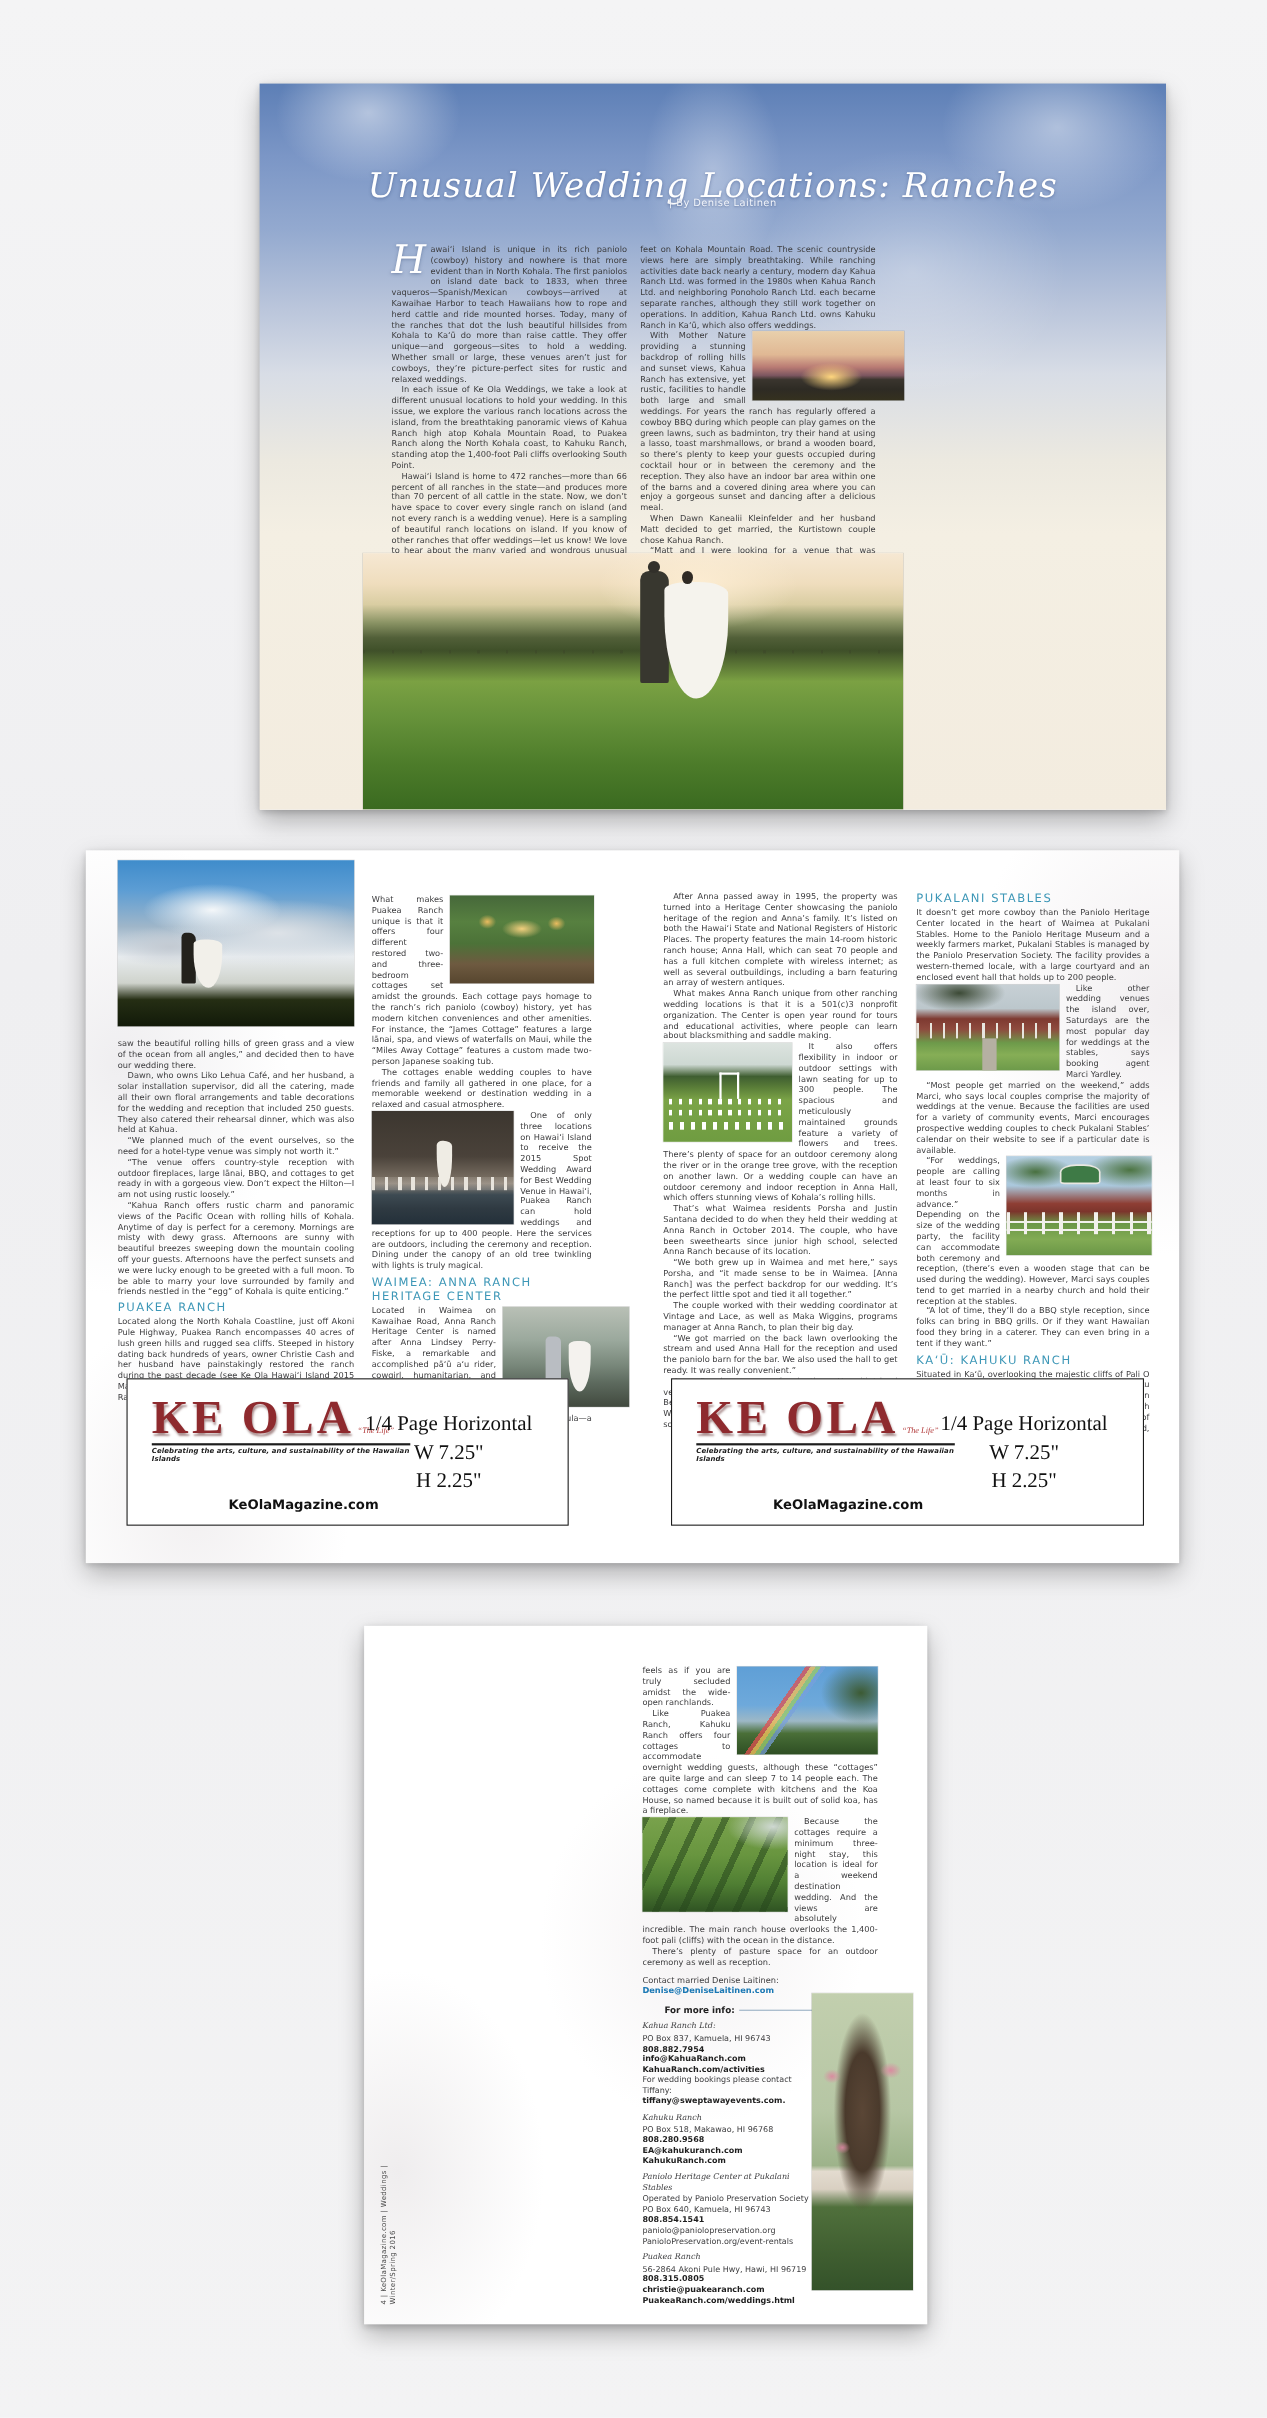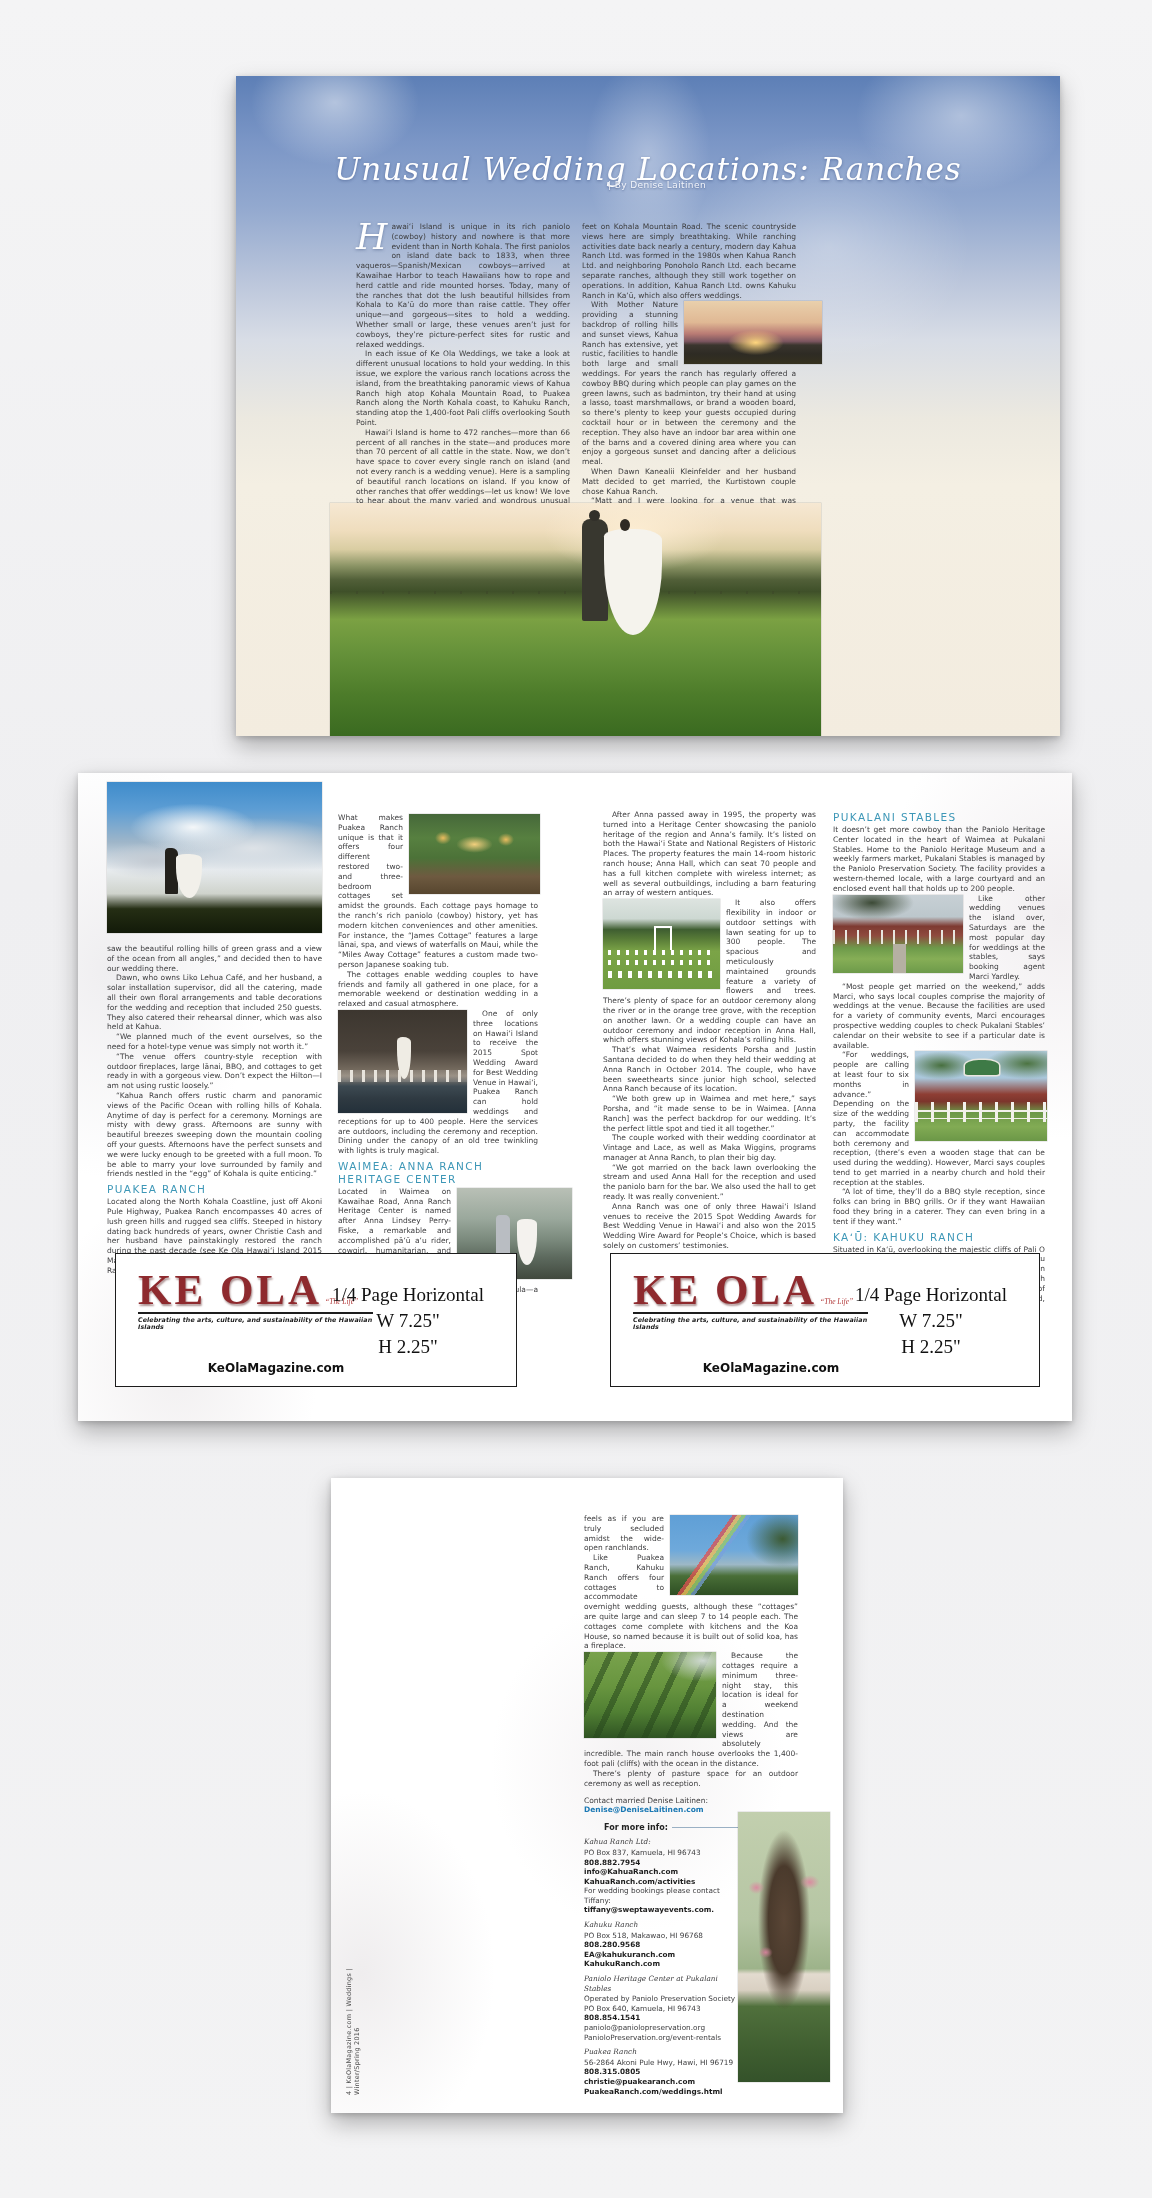--- a/index.html
+++ b/index.html
@@ -226,20 +226,21 @@
     <div class="shead">WAIMEA: ANNA RANCH HERITAGE CENTER</div>
     <div class="photo sp-porch fr">
       <div class="g2"></div>
       <div class="b2"></div>
     </div>
     <p class="noind">Located in Waimea on Kawaihae Road, Anna Ranch Heritage Center is named after Anna Lindsey Perry-Fiske, a remarkable and accomplished pāʻū aʻu rider, cowgirl, humanitarian, and community leader. Anna’s ranch house, built more than 100 years ago, is nestled next to Waiʻauia River at the base of Hokuʻula—a landmark hill in Waimea.</p>
   </div>
 
   <div class="col" id="s-col3">
     <p>After Anna passed away in 1995, the property was turned into a Heritage Center showcasing the paniolo heritage of the region and Anna’s family. It’s listed on both the Hawaiʻi State and National Registers of Historic Places. The property features the main 14-room historic ranch house; Anna Hall, which can seat 70 people and has a full kitchen complete with wireless internet; as well as several outbuildings, including a barn featuring an array of western antiques.</p>
+    <p>What makes Anna Ranch unique from other ranching wedding locations is that it is a 501(c)3 nonprofit organization. The Center is open year round for tours and educational activities, where people can learn about blacksmithing and saddle making.</p>
     <div class="photo sp-cerem fl">
       <div class="arch"></div>
       <div class="rows"></div>
     </div>
     <p>It also offers flexibility in indoor or outdoor settings with lawn seating for up to 300 people. The spacious and meticulously maintained grounds feature a variety of flowers and trees. There’s plenty of space for an outdoor ceremony along the river or in the orange tree grove, with the reception on another lawn. Or a wedding couple can have an outdoor ceremony and indoor reception in Anna Hall, which offers stunning views of Kohala’s rolling hills.</p>
     <p>That’s what Waimea residents Porsha and Justin Santana decided to do when they held their wedding at Anna Ranch in October 2014. The couple, who have been sweethearts since junior high school, selected Anna Ranch because of its location.</p>
     <p>“We both grew up in Waimea and met here,” says Porsha, and “it made sense to be in Waimea. [Anna Ranch] was the perfect backdrop for our wedding. It’s the perfect little spot and tied it all together.”</p>
     <p>The couple worked with their wedding coordinator at Vintage and Lace, as well as Maka Wiggins, programs manager at Anna Ranch, to plan their big day.</p>
     <p>“We got married on the back lawn overlooking the stream and used Anna Hall for the reception and used the paniolo barn for the bar. We also used the hall to get ready. It was really convenient.”</p>
     <p>Anna Ranch was one of only three Hawaiʻi Island venues to receive the 2015 Spot Wedding Awards for Best Wedding Venue in Hawaiʻi and also won the 2015 Wedding Wire Award for People’s Choice, which is based solely on customers’ testimonies.</p>

